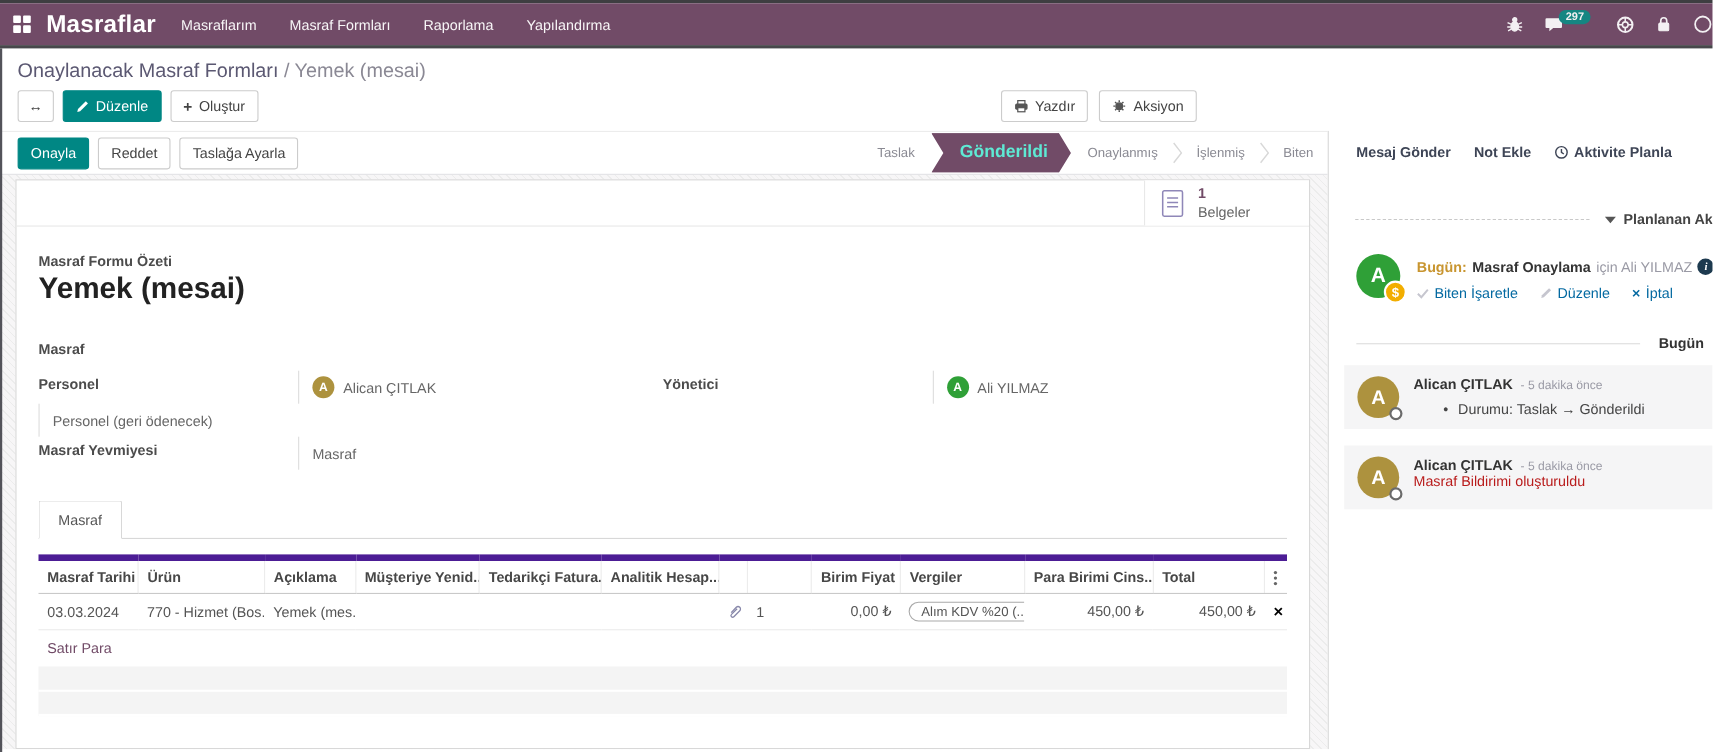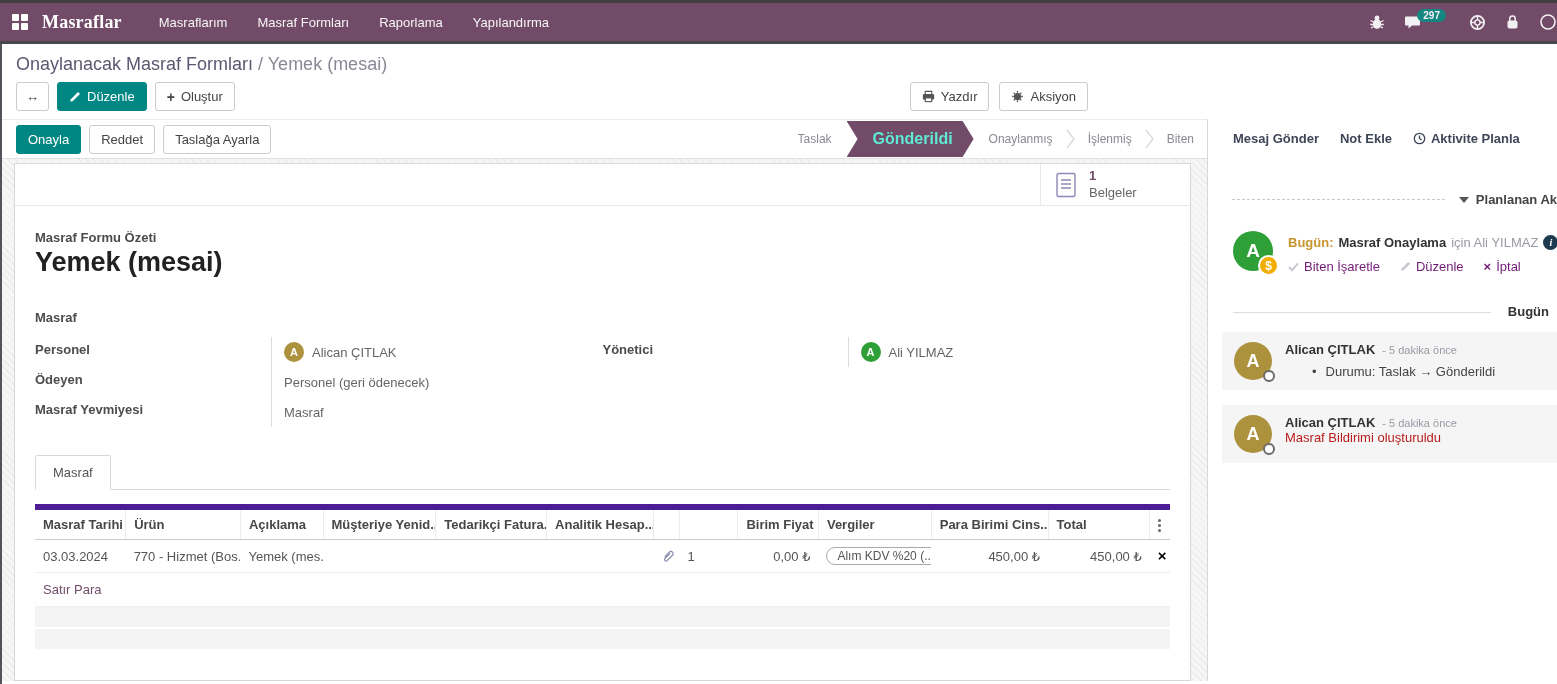--- a/index.html
+++ b/index.html
@@ -8,21 +8,21 @@
 
   
   .window-top { height:3px; background:#3e3e41; }
   .nav-shadow { height:3px; background:#47474b; }
   .left-edge { position:fixed; left:0; top:44px; bottom:0; width:2px; background:#53535a; z-index:60; }
 
   
   .navbar { height:38px; background:#714B67; display:flex; align-items:center; padding:0 10px 0 12px; color:#fff; }
   .apps-grid { width:16px; height:16px; display:grid; grid-template-columns:7px 7px; grid-gap:2px; cursor:pointer; margin-right:14px; }
   .apps-grid span { width:7px; height:7px; background:#fff; border-radius:1px; }
-  .brand { font-size:18px; font-weight:bold; margin-right:22px; letter-spacing:.2px;font-family:Liberation Serif, serif; }
+  .brand { font-size:22px; font-weight:bold; margin-right:8px; letter-spacing:.2px; }
   .nav-items { display:flex; align-items:center; height:100%; }
   .nav-item { color:rgba(255,255,255,.95); font-size:13px; padding:0 15px; height:100%; display:flex; align-items:center; cursor:pointer; }
   .nav-right { margin-left:auto; display:flex; align-items:center; gap:19px; }
   .nav-ic { display:flex; align-items:center; position:relative; cursor:pointer; opacity:.92; }
   .msg-badge { background:#0e8c85; color:#fff; font-size:10px; font-weight:bold; border-radius:9px;
     padding:1px 6px; position:relative; top:-7px; left:-4px; }
   .partial-ic { margin-right:-10px; }
 
   
   .bc-row { padding:10px 0 0 16px; font-size:18px; white-space:nowrap; }
@@ -108,21 +108,21 @@
   .act-avatar .avatar { width:40px; height:40px; font-size:19px; }
   .act-badge { position:absolute; right:-6px; bottom:-5px; width:21px; height:21px; border-radius:50%;
     background:#f2ae00; border:2px solid #fff; color:#fff; font-weight:bold; font-size:12px;
     display:flex; align-items:center; justify-content:center; }
   .act-line1 { padding-top:4px; display:flex; align-items:center; gap:5px; flex-wrap:nowrap; white-space:nowrap; }
   .due { color:#c8952f; font-weight:bold; }
   .act-name { color:#333; font-weight:bold; }
   .act-for { color:#9a9aa5; }
   .info-ic { width:15px; height:15px; border-radius:50%; background:#1d3a4f; color:#fff; font-size:10px; font-style:italic;
     font-weight:bold; display:inline-flex; align-items:center; justify-content:center; cursor:pointer; font-family:"Liberation Serif",serif; }
-  .act-actions { margin-top:9px; display:flex; gap:20px; color:#701a75; }
+  .act-actions { margin-top:9px; display:flex; gap:20px; color:#0369a1; }
   .act-link { display:flex; align-items:center; gap:5px; cursor:pointer; white-space:nowrap; }
 
   .date-sep { margin:30px 8px 12px 25px; position:relative; height:16px; }
   .date-sep .line { position:absolute; left:0; right:58px; top:8px; border-top:1px solid #ddd; }
   .date-sep .dlabel { position:absolute; right:0; top:0; font-weight:bold; color:#333; background:#fff; padding-left:8px; }
 
   .message { margin:0 0 15px 14px; background:#f5f5f6; padding:10px 12px; display:flex; gap:13px; }
   .msg-avatar { position:relative; flex:none; width:38px; height:38px; }
   .msg-avatar .avatar { width:38px; height:38px; font-size:18px; }
   .presence { position:absolute; right:-3px; bottom:-2px; width:12px; height:12px; border-radius:50%;
@@ -287,21 +287,20 @@
           <div class="fields">
             <div class="fcol">
               <div class="frow">
                 <span class="flabel">Personel</span>
                 <span class="fvalue">
                   <span class="avatar av-gold">A</span>
                   <span>Alican ÇITLAK</span>
                 </span>
               </div>
               <div class="frow">
-                <span class="flabel">Ödeyen</span>
                 <span class="fvalue">
                     <span>Personel (geri ödenecek)</span>
                   </span>
               </div>
               <div class="frow">
                 <span class="flabel">Masraf Yevmiyesi</span>
                 <span class="fvalue">
                     <span>Masraf</span>
                   </span>
               </div>

